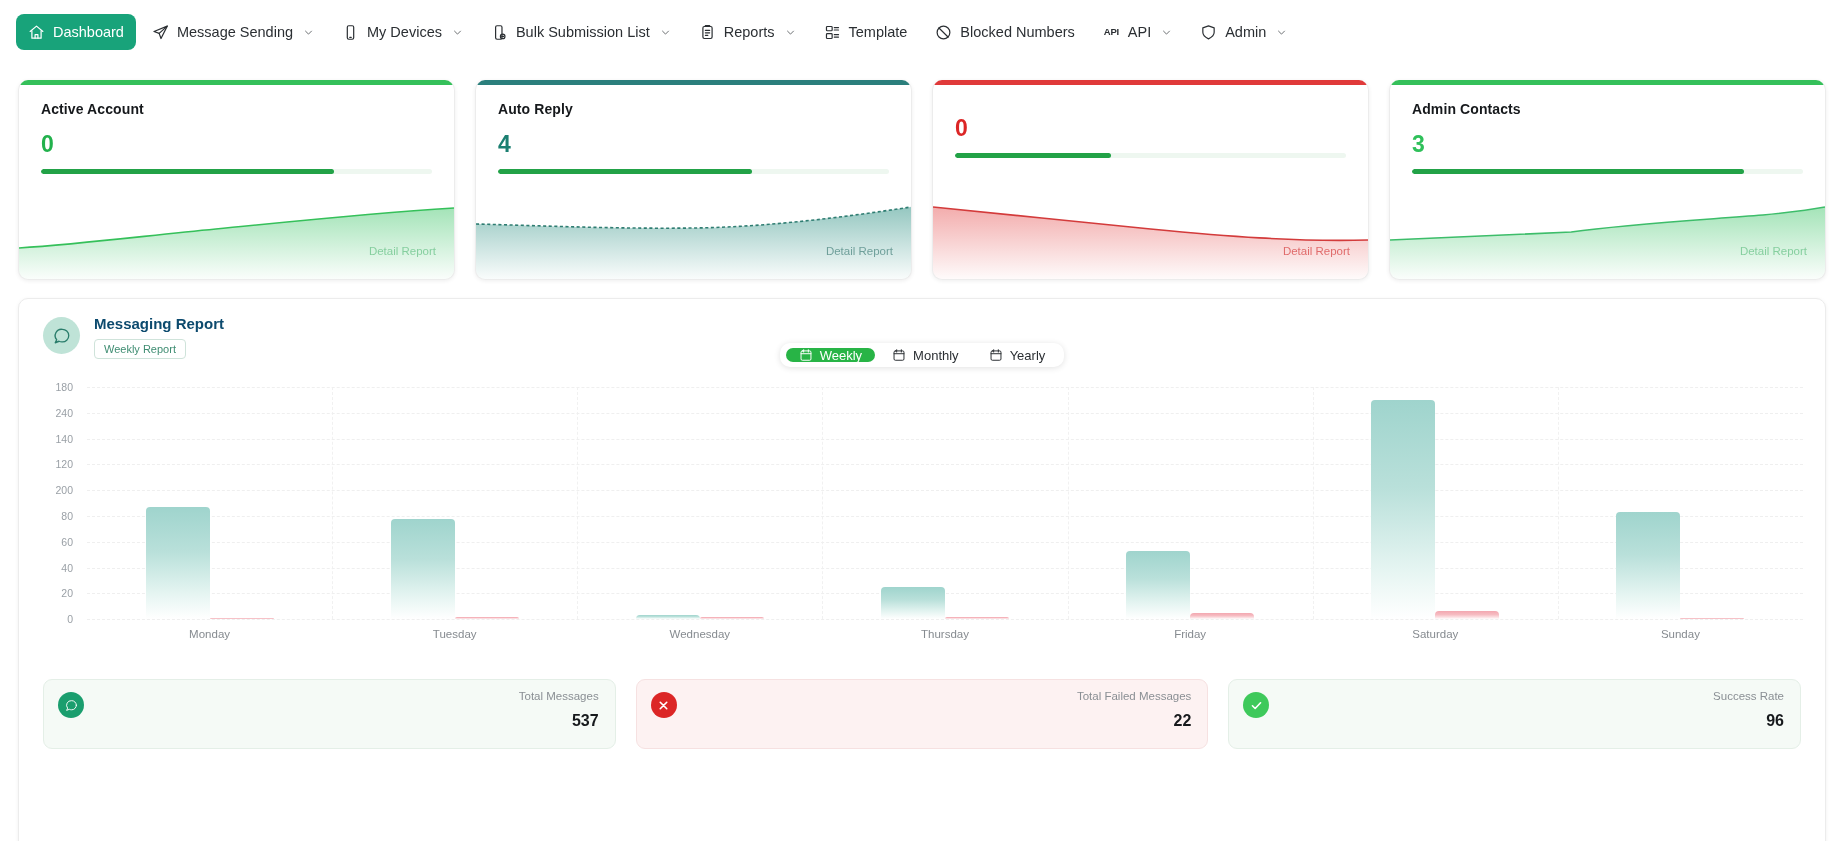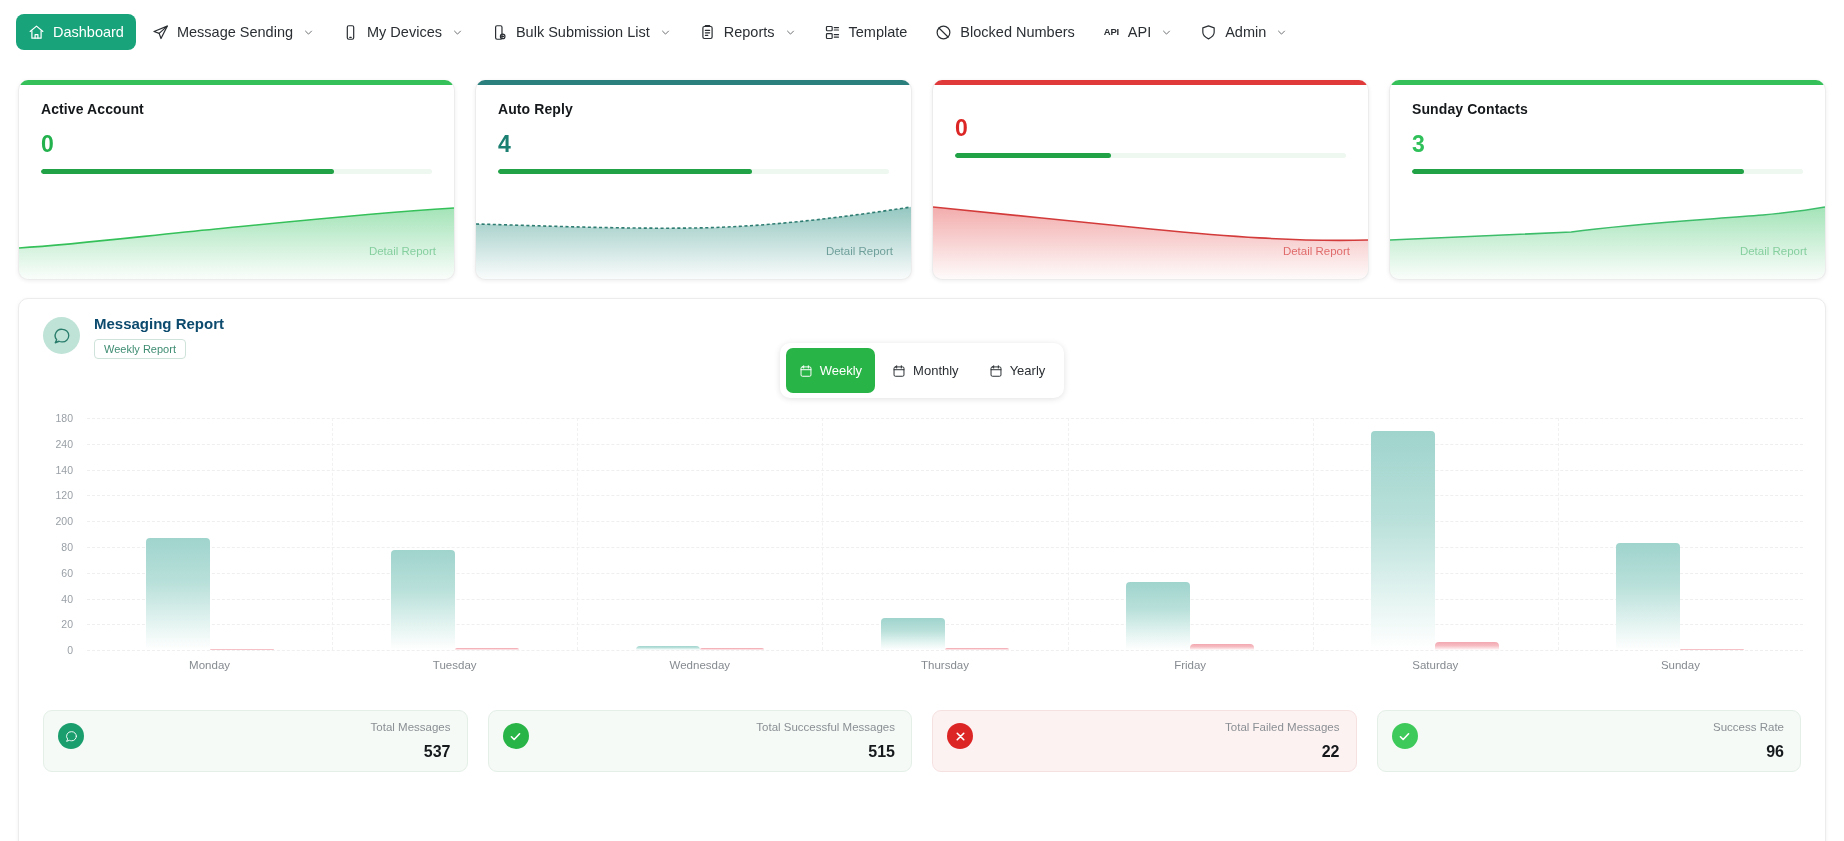--- a/index.html
+++ b/index.html
@@ -133,21 +133,21 @@
     display: inline-flex;
     align-items: center;
     gap: 4px;
     background: #fff;
     border-radius: 10px;
     box-shadow: 0 1px 6px rgba(0,0,0,.12);
     padding: 5px 6px;
   }
   .toggle-btn {
     display: flex; align-items: center; gap: 7px;
-    height: 45px; padding: 0 13px;
+    height: 14px; padding: 0 13px;
     border-radius: 7px;
     font-size: 13px;
     color: #2b2f33;
     cursor: pointer;
     background: transparent;
     border: none;
     font-family: inherit;
     white-space: nowrap;
   }
   .toggle-btn.active { background: #28b446; color: #fff; font-weight: 500; }
@@ -223,21 +223,21 @@
   
   .summary-row {
     display: flex;
     gap: 20px;
     margin-top: 22px;
     padding: 0 10px;
   }
   .summary-card {
     flex: 1 1 0;
     min-width: 0;
-    height: 62px;
+    height: 70px;
     border-radius: 9px;
     border: 1px solid #e8eee9;
     position: relative;
     padding: 10px 16px 0 8px;
     display: flex;
     flex-direction: column;
     justify-content: flex-start;
     align-items: flex-end;
   }
   .summary-card.green { background: #f5faf6; border-color: #e4efe7; }
@@ -436,21 +436,21 @@
           </defs>
           <path d="M0,33 C70,40 140,48 210,55 C280,62 350,68 420,66 L420,105 L0,105 Z" fill="url(#sg2)"></path>
           <path d="M0,33 C70,40 140,48 210,55 C280,62 350,68 420,66" fill="none" stroke="#d33b3b" stroke-width="1.6"></path>
         </svg>
       </div>
       <div class="detail-report" style="color: rgb(224, 107, 107);">Detail Report</div>
     </div>
     <div class="stat-card">
       <div class="stat-top-bar" style="background: rgb(53, 192, 90);"></div>
       <div class="stat-body">
-        <div class="stat-title">Sunday Contacts</div>
+        <div class="stat-title">Admin Contacts</div>
         <div class="stat-value" style="color: rgb(47, 192, 90);">3</div>
         <div class="stat-progress">
           <i style="width: 85%;"></i>
         </div>
       </div>
       <div class="spark">
         <svg viewBox="0 0 420 105" preserveAspectRatio="none">
           <defs>
             <linearGradient id="sg3" x1="0" y1="0" x2="0" y2="1">
               <stop offset="0%" stop-color="#9fe2b4" stop-opacity="0.95"></stop>
@@ -589,29 +589,20 @@
   <div class="summary-row">
       <div class="summary-card green">
         <div class="summary-icon" style="background: rgb(26, 158, 110);">
           <svg viewBox="0 0 24 24" fill="none" stroke="currentColor" stroke-width="1.7" stroke-linecap="round" stroke-linejoin="round">
             <path d="M21 11.5a8.4 8.4 0 0 1-9 8.4 9 9 0 0 1-4-.9L3 21l1.9-4.1A8.4 8.4 0 0 1 12 3.1a8.4 8.4 0 0 1 9 8.4z"></path>
           </svg>
         </div>
         <div class="summary-label">Total Messages</div>
         <div class="summary-value">537</div>
       </div>
-      <div class="summary-card green">
-        <div class="summary-icon" style="background: rgb(40, 180, 70);">
-          <svg viewBox="0 0 24 24" fill="none" stroke="currentColor" stroke-width="3" stroke-linecap="round" stroke-linejoin="round">
-            <path d="M4.5 12.5 9.5 17.5 19.5 7"></path>
-          </svg>
-        </div>
-        <div class="summary-label">Total Successful Messages</div>
-        <div class="summary-value">515</div>
-      </div>
       <div class="summary-card red">
         <div class="summary-icon" style="background: rgb(220, 38, 38);">
           <svg viewBox="0 0 24 24" fill="none" stroke="currentColor" stroke-width="3" stroke-linecap="round" stroke-linejoin="round">
             <path d="M6 6 18 18M18 6 6 18"></path>
           </svg>
         </div>
         <div class="summary-label">Total Failed Messages</div>
         <div class="summary-value">22</div>
       </div>
       <div class="summary-card green">

